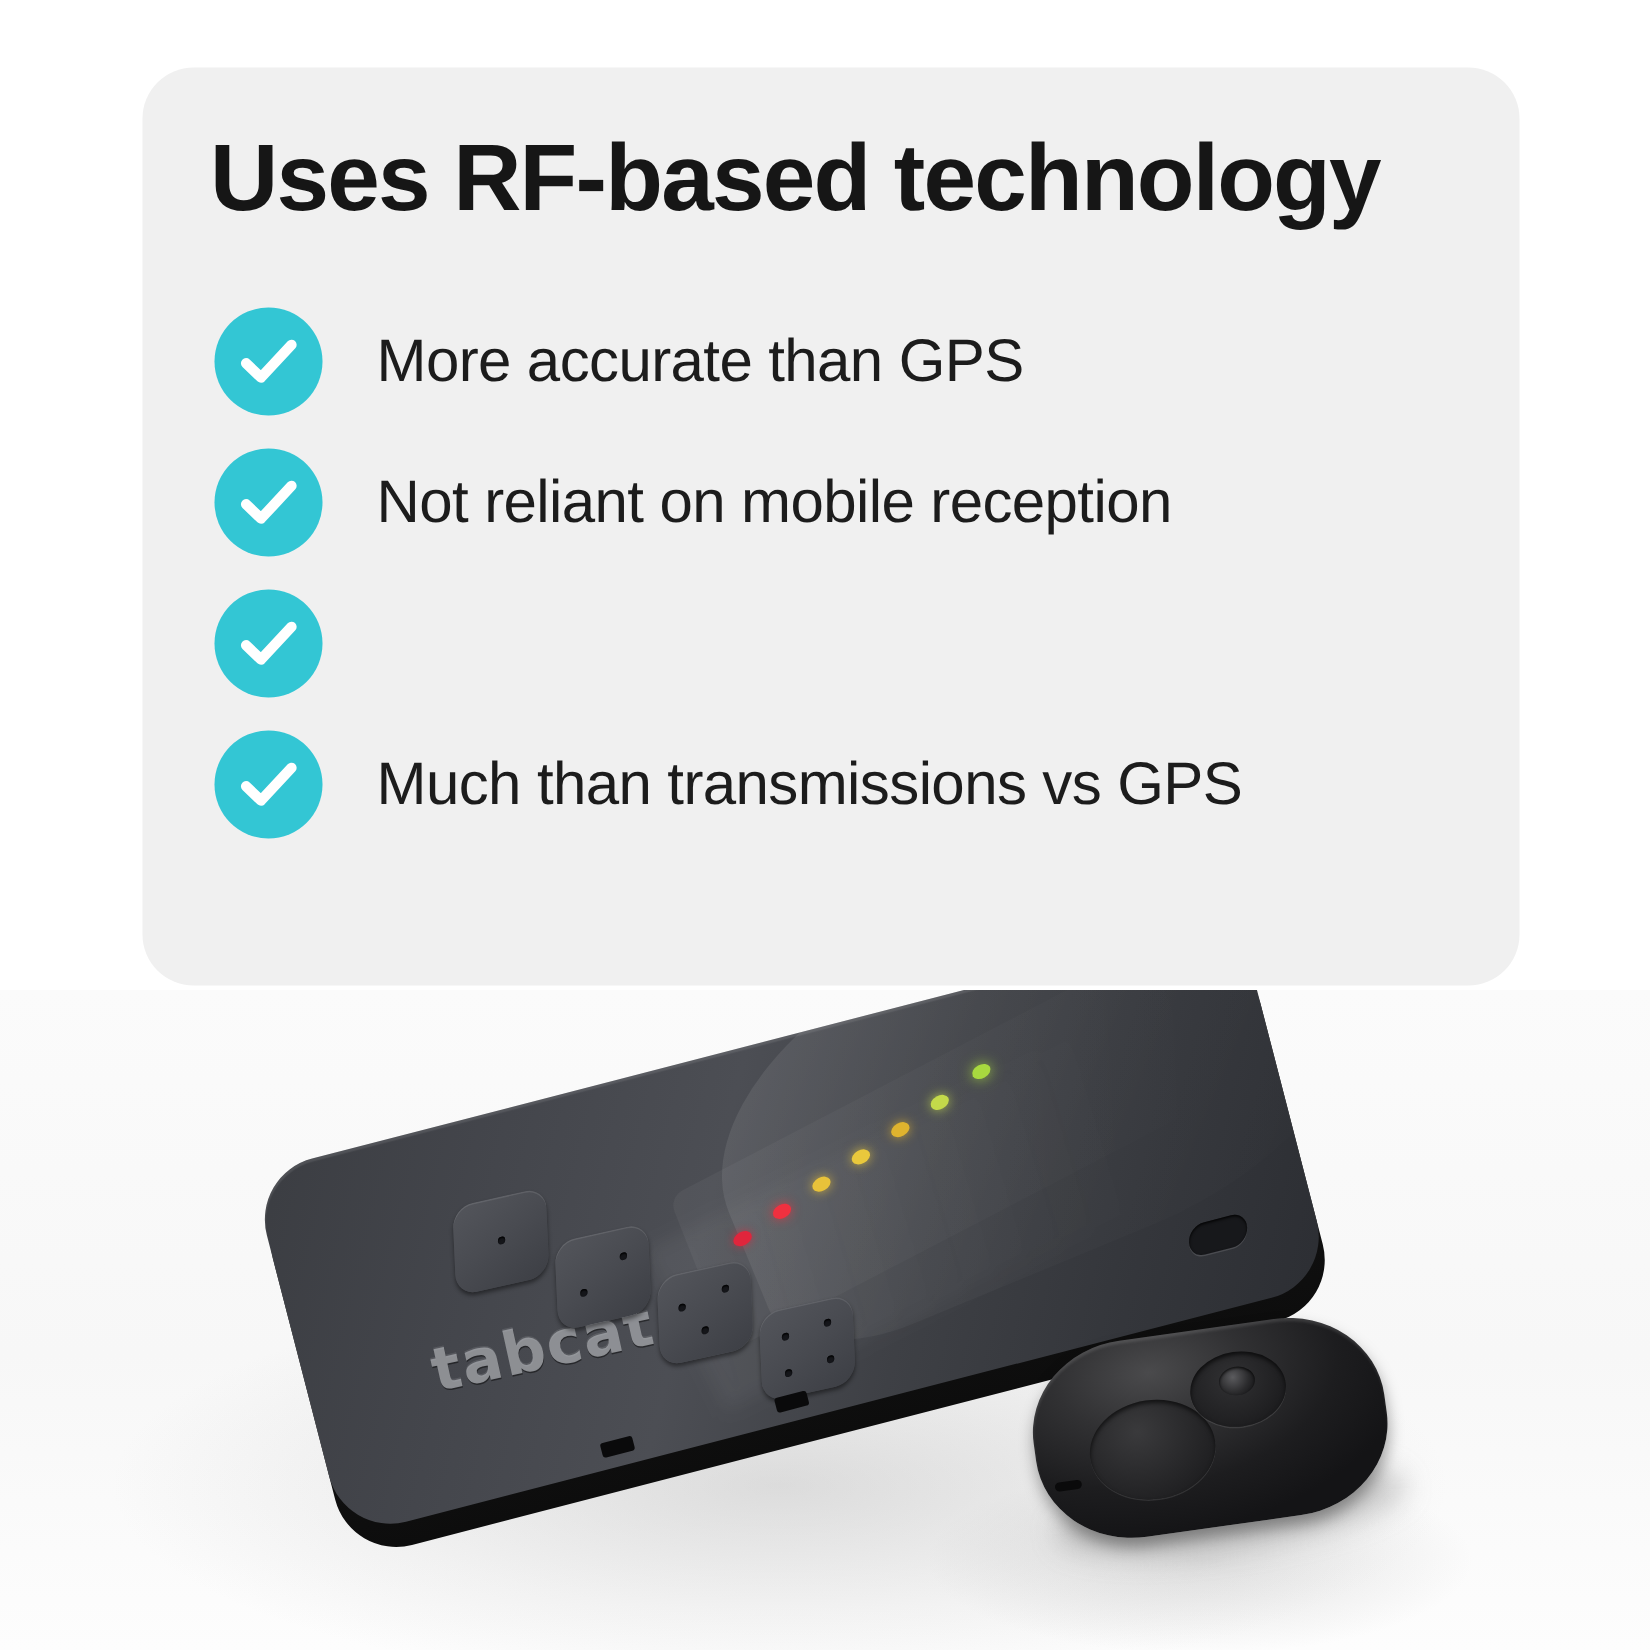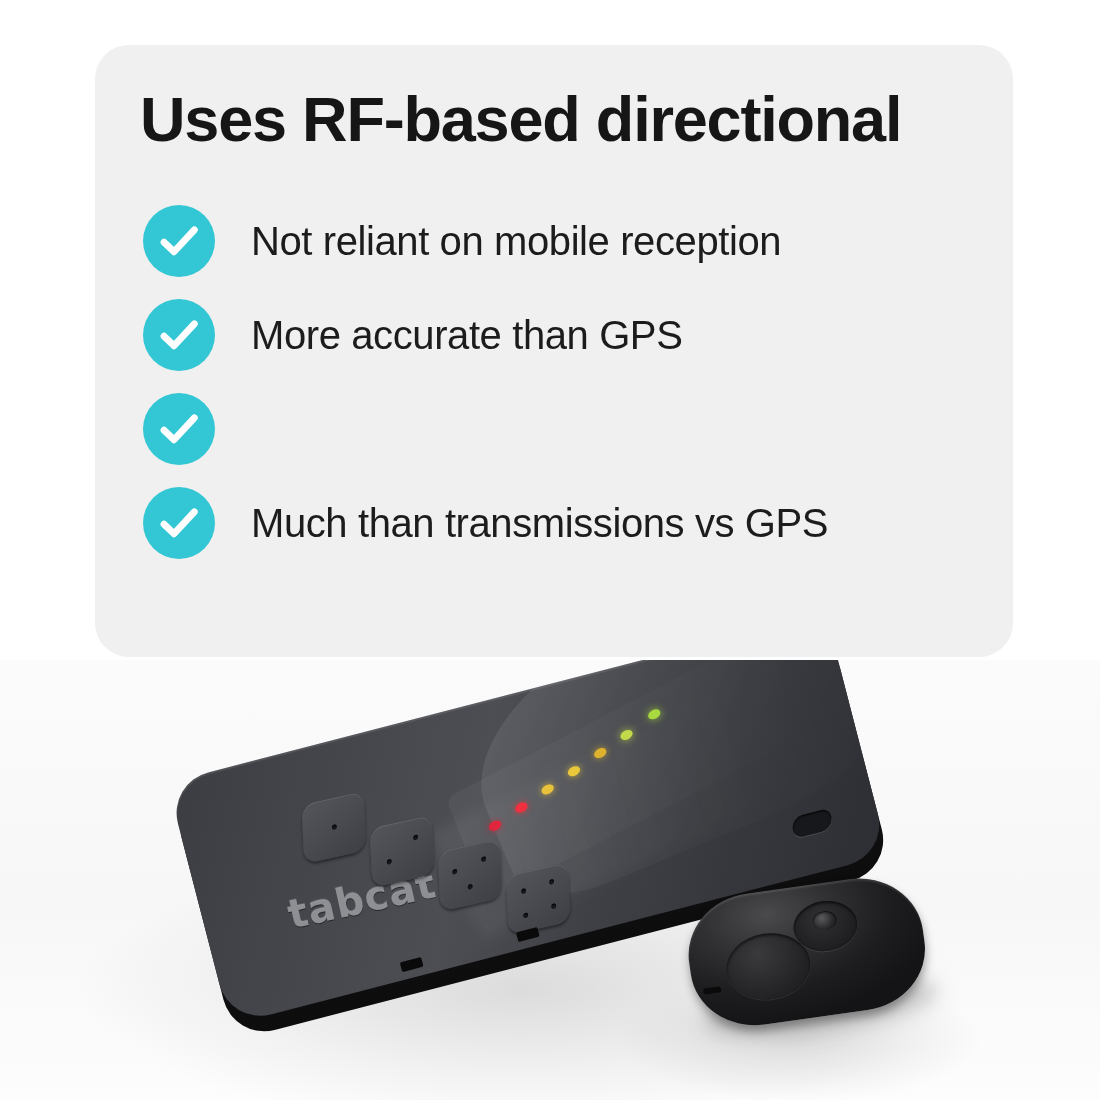--- a/index.html
+++ b/index.html
@@ -310,40 +310,40 @@
     background: #0a0a0b;
   }
 </style>
 </head>
 <body>
 
 <div id="page">
 
   <section class="feature-card">
 
-    <h1 class="card-title">Uses RF-based directional</h1>
+    <h1 class="card-title">Uses RF-based technology</h1>
 
     <ul class="feature-list">
+
+      <li class="feature-item">
+        <span class="check-badge">
+          <svg viewBox="0 0 24 24" aria-hidden="true">
+            <path d="M4.2 12.6 L9.4 17.6 L20.0 6.2" fill="none" stroke="#ffffff" stroke-width="3.6" stroke-linecap="round" stroke-linejoin="round"></path>
+          </svg>
+        </span>
+        <span class="feature-text">More accurate than GPS</span>
+      </li>
 
       <li class="feature-item">
         <span class="check-badge">
           <svg viewBox="0 0 24 24" aria-hidden="true">
             <path d="M4.2 12.6 L9.4 17.6 L20.0 6.2" fill="none" stroke="#ffffff" stroke-width="3.6" stroke-linecap="round" stroke-linejoin="round"></path>
           </svg>
         </span>
         <span class="feature-text">Not reliant on mobile reception</span>
-      </li>
-
-      <li class="feature-item">
-        <span class="check-badge">
-          <svg viewBox="0 0 24 24" aria-hidden="true">
-            <path d="M4.2 12.6 L9.4 17.6 L20.0 6.2" fill="none" stroke="#ffffff" stroke-width="3.6" stroke-linecap="round" stroke-linejoin="round"></path>
-          </svg>
-        </span>
-        <span class="feature-text">More accurate than GPS</span>
       </li>
 
 
       <li class="feature-item">
         <span class="check-badge">
           <svg viewBox="0 0 24 24" aria-hidden="true">
             <path d="M4.2 12.6 L9.4 17.6 L20.0 6.2" fill="none" stroke="#ffffff" stroke-width="3.6" stroke-linecap="round" stroke-linejoin="round"></path>
           </svg>
         </span>
       </li>

